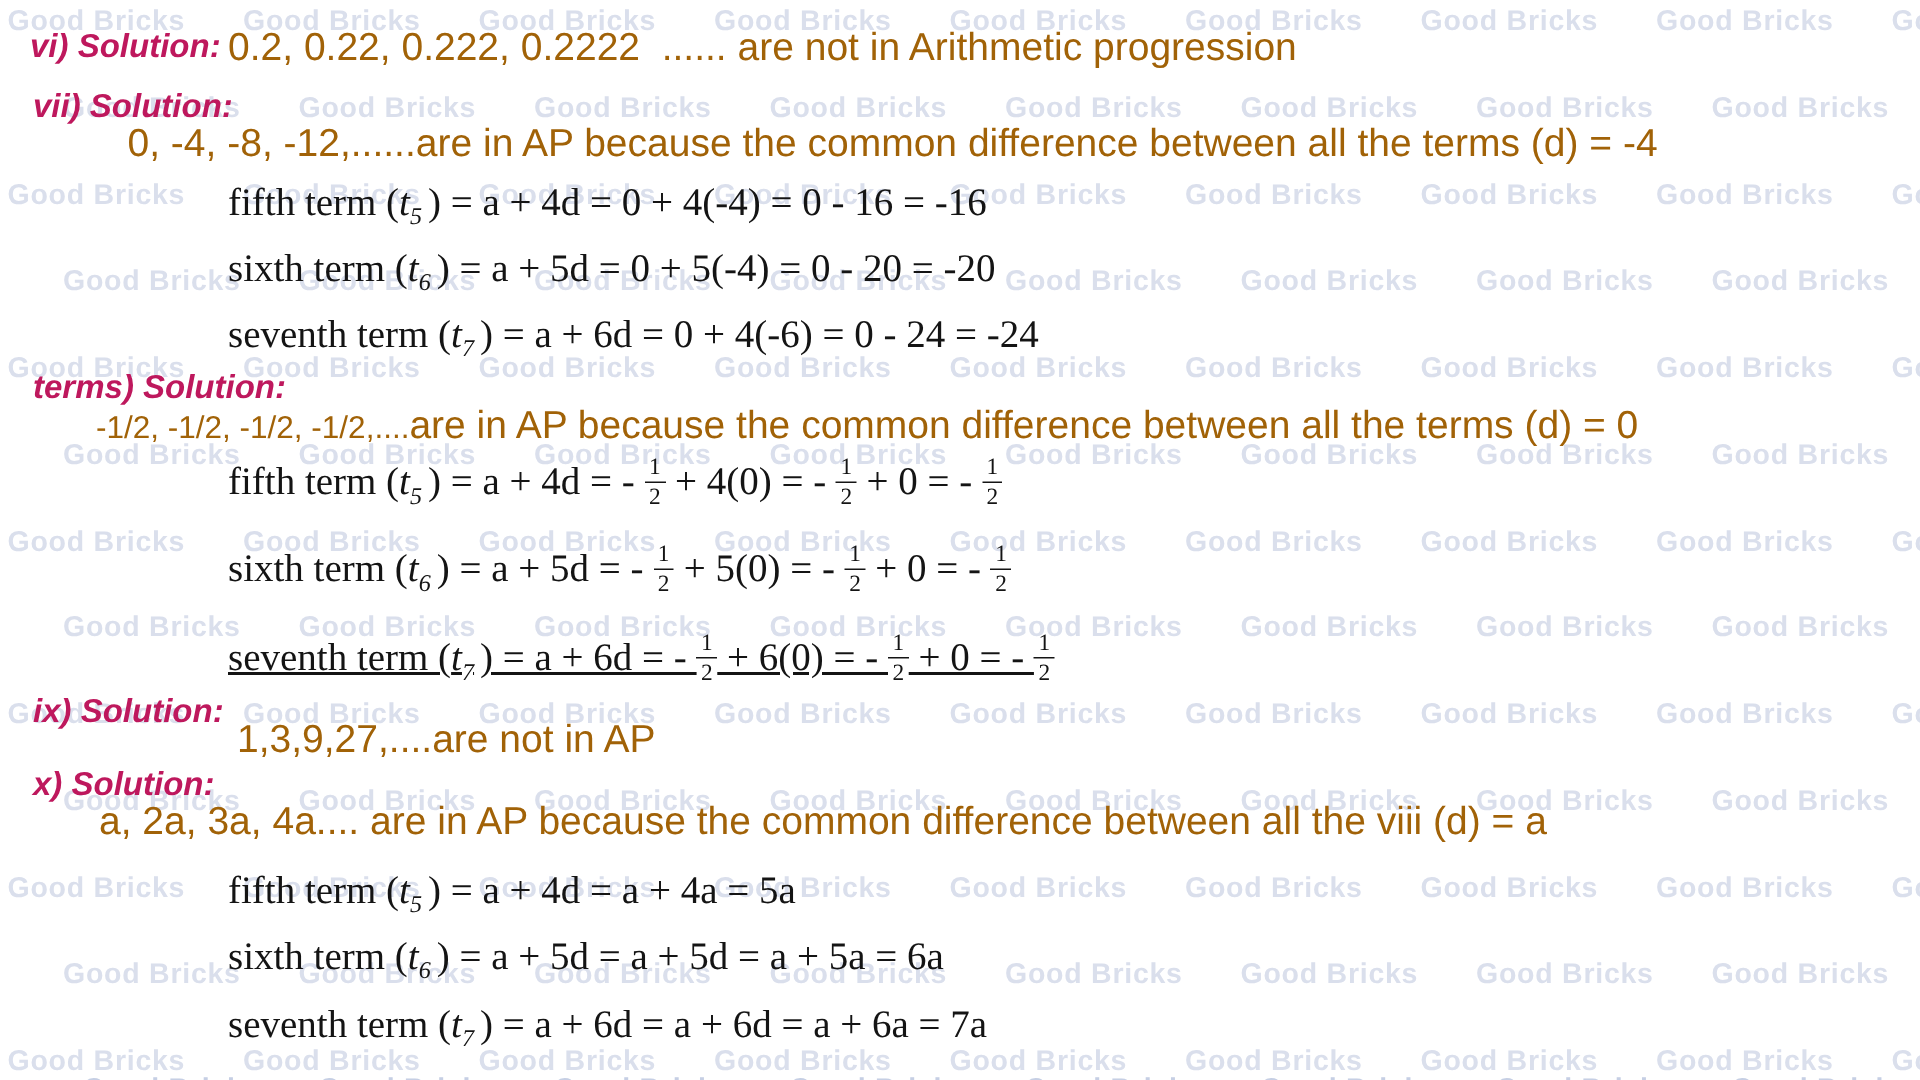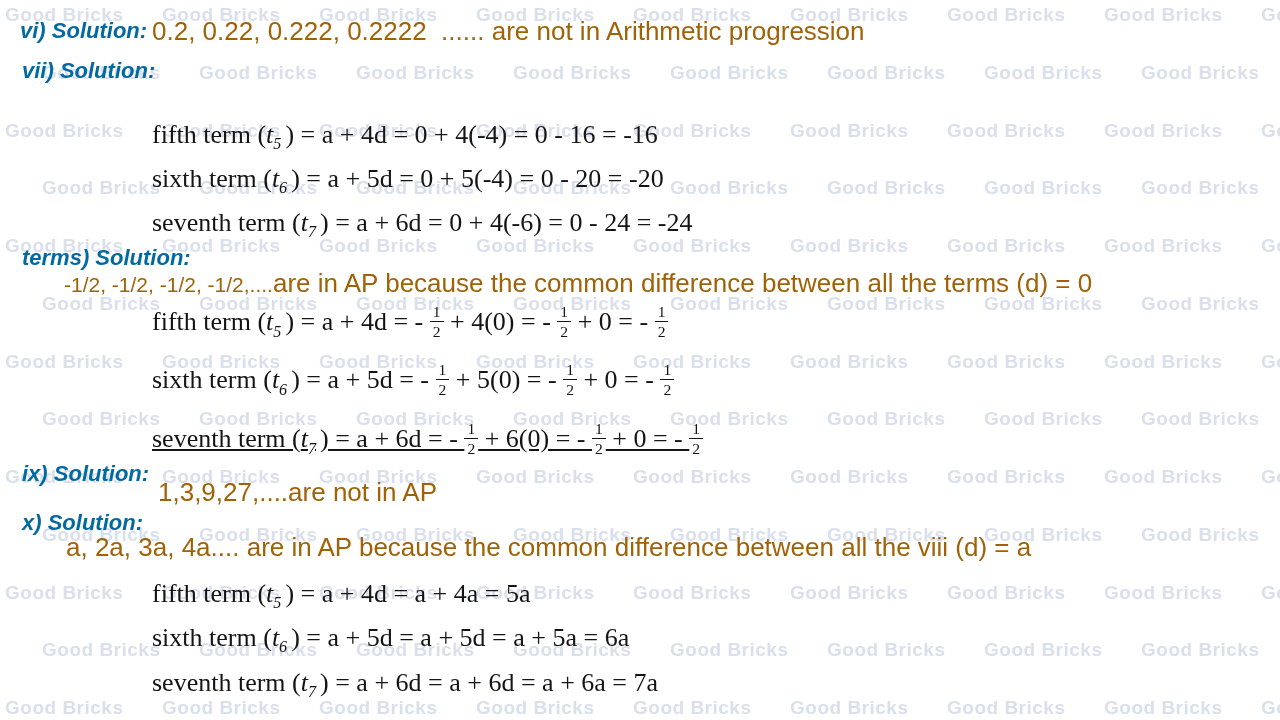--- a/index.html
+++ b/index.html
@@ -10,21 +10,21 @@
   
   #watermarks { position:absolute; inset:0; z-index:0; }
   .wm {
     position:absolute; font-size:19px; font-weight:bold; letter-spacing:0.5px;
     color:#dadfec; white-space:pre; font-family:"Liberation Sans", sans-serif;
   }
   .wm.frag { color:#c6cfe4; }
   
   .content { position:absolute; inset:0; z-index:1; }
   .label {
-    position:absolute; color:#0369a1; font-weight:bold; font-style:italic;
+    position:absolute; color:#be185d; font-weight:bold; font-style:italic;
     font-size:22px; white-space:pre;text-align:right;
   }
   .stmt {
     position:absolute; font-size:26px; color:#a16207; white-space:pre;
     font-family:"Liberation Sans", sans-serif;
   }
   .stmt .small { font-size:21px; }
   .term {
     position:absolute; font-size:26px; color:#141414; white-space:pre;
     font-family:"Liberation Serif", serif;
@@ -183,20 +183,21 @@
     <span class="wm frag" style="left: 997px; top: 716px;">Good Bricks</span>
     <span class="wm frag" style="left: 1154px; top: 716px;">Good Bricks</span>
   </div>
 
 <div class="content">
 
   <div class="label" id="lbl-vi">vi) Solution:</div>
   <div class="stmt" id="stmt-vi">0.2, 0.22, 0.222, 0.2222  ...... are not in Arithmetic progression</div>
 
   <div class="label" id="lbl-vii">vii) Solution:</div>
+  <div class="stmt" id="stmt-vii">0, -4, -8, -12,......are in AP because the common difference between all the terms (d) = -4</div>
   <div class="term" id="t-vii-0">fifth term (<span class="tv">t</span><sub>5</sub>) = a + 4d = 0 + 4(-4) = 0 - 16 = -16</div>
   <div class="term" id="t-vii-1">sixth term (<span class="tv">t</span><sub>6</sub>) = a + 5d = 0 + 5(-4) = 0 - 20 = -20</div>
   <div class="term" id="t-vii-2">seventh term (<span class="tv">t</span><sub>7</sub>) = a + 6d = 0 + 4(-6) = 0 - 24 = -24</div>
 
   <div class="label" id="lbl-viii">terms) Solution:</div>
   <div class="stmt" id="stmt-viii"><span class="small">-1/2, -1/2, -1/2, -1/2,....</span><span>are in AP because the common difference between all the terms (d) = 0</span></div>
   <div class="term" id="t-viii-0">fifth term (<span class="tv">t</span><sub>5</sub>) = a + 4d = - <span class="frac"><span class="fn">1</span><span class="fd">2</span></span> + 4(0) = - <span class="frac"><span class="fn">1</span><span class="fd">2</span></span> + 0 = - <span class="frac"><span class="fn">1</span><span class="fd">2</span></span></div>
   <div class="term" id="t-viii-1">sixth term (<span class="tv">t</span><sub>6</sub>) = a + 5d = - <span class="frac"><span class="fn">1</span><span class="fd">2</span></span> + 5(0) = - <span class="frac"><span class="fn">1</span><span class="fd">2</span></span> + 0 = - <span class="frac"><span class="fn">1</span><span class="fd">2</span></span></div>
   <div class="term" id="t-viii-2">seventh term (<span class="tv">t</span><sub>7</sub>) = a + 6d = - <span class="frac"><span class="fn">1</span><span class="fd">2</span></span> + 6(0) = - <span class="frac"><span class="fn">1</span><span class="fd">2</span></span> + 0 = - <span class="frac"><span class="fn">1</span><span class="fd">2</span></span></div>
 

